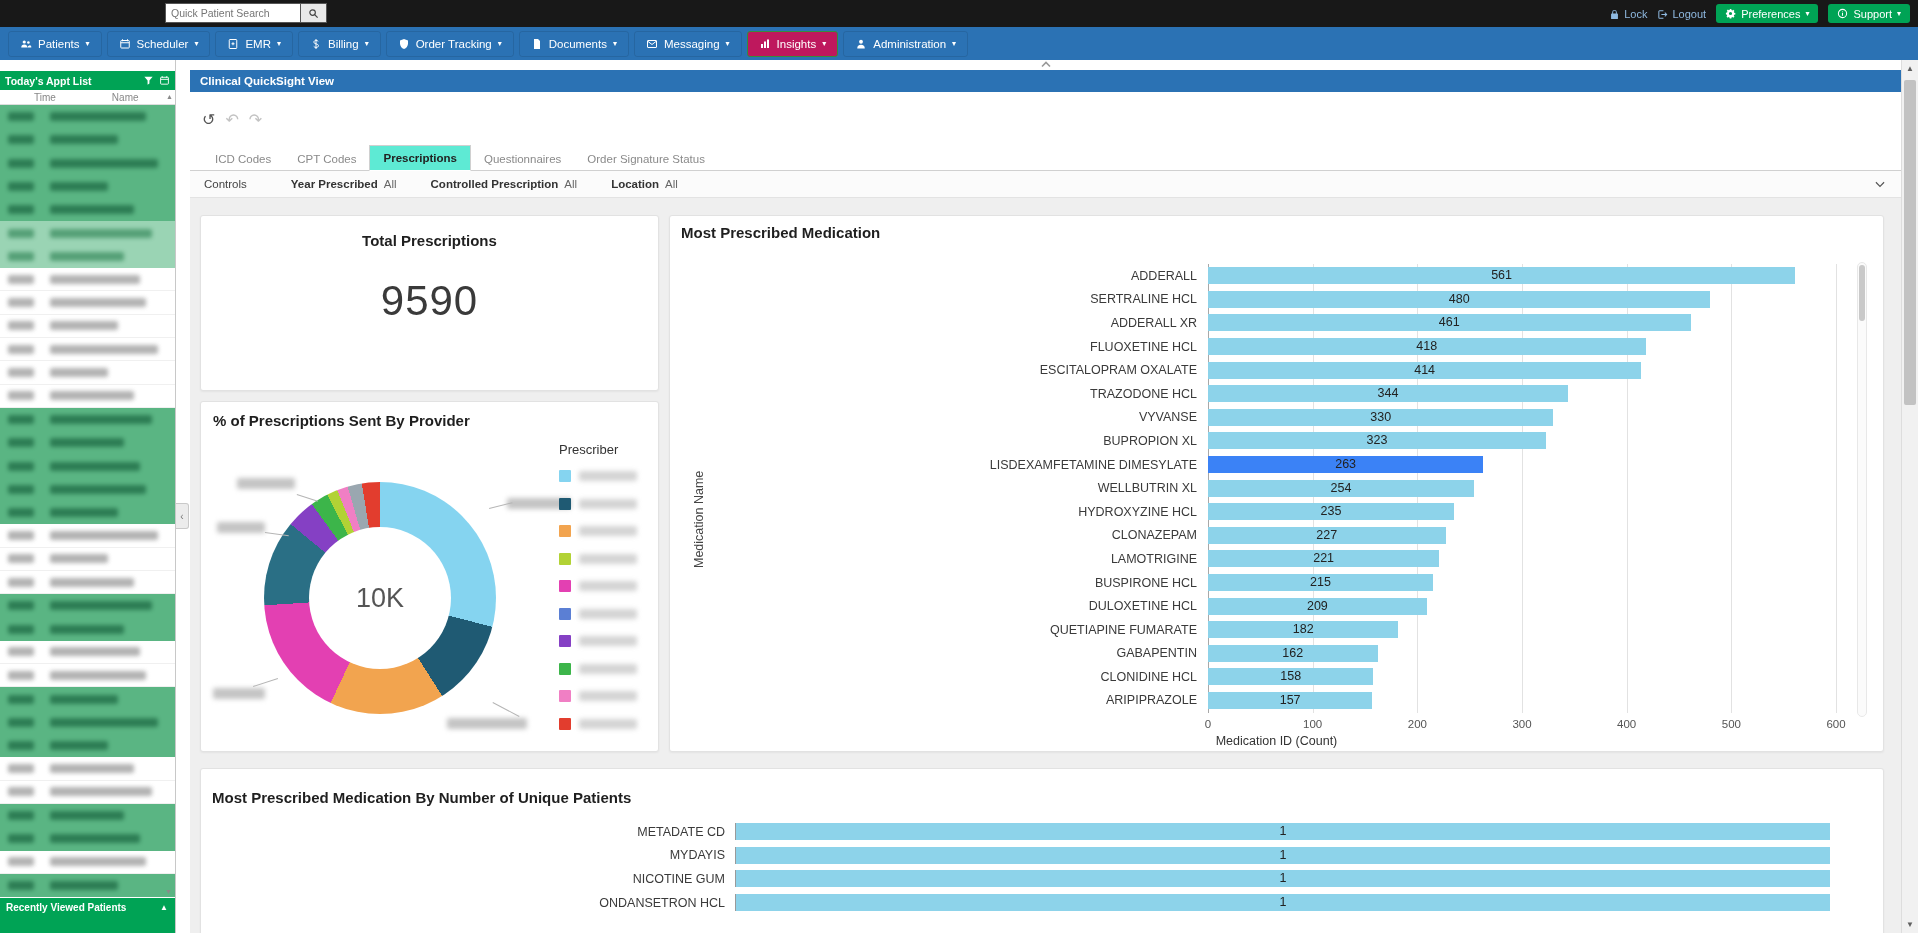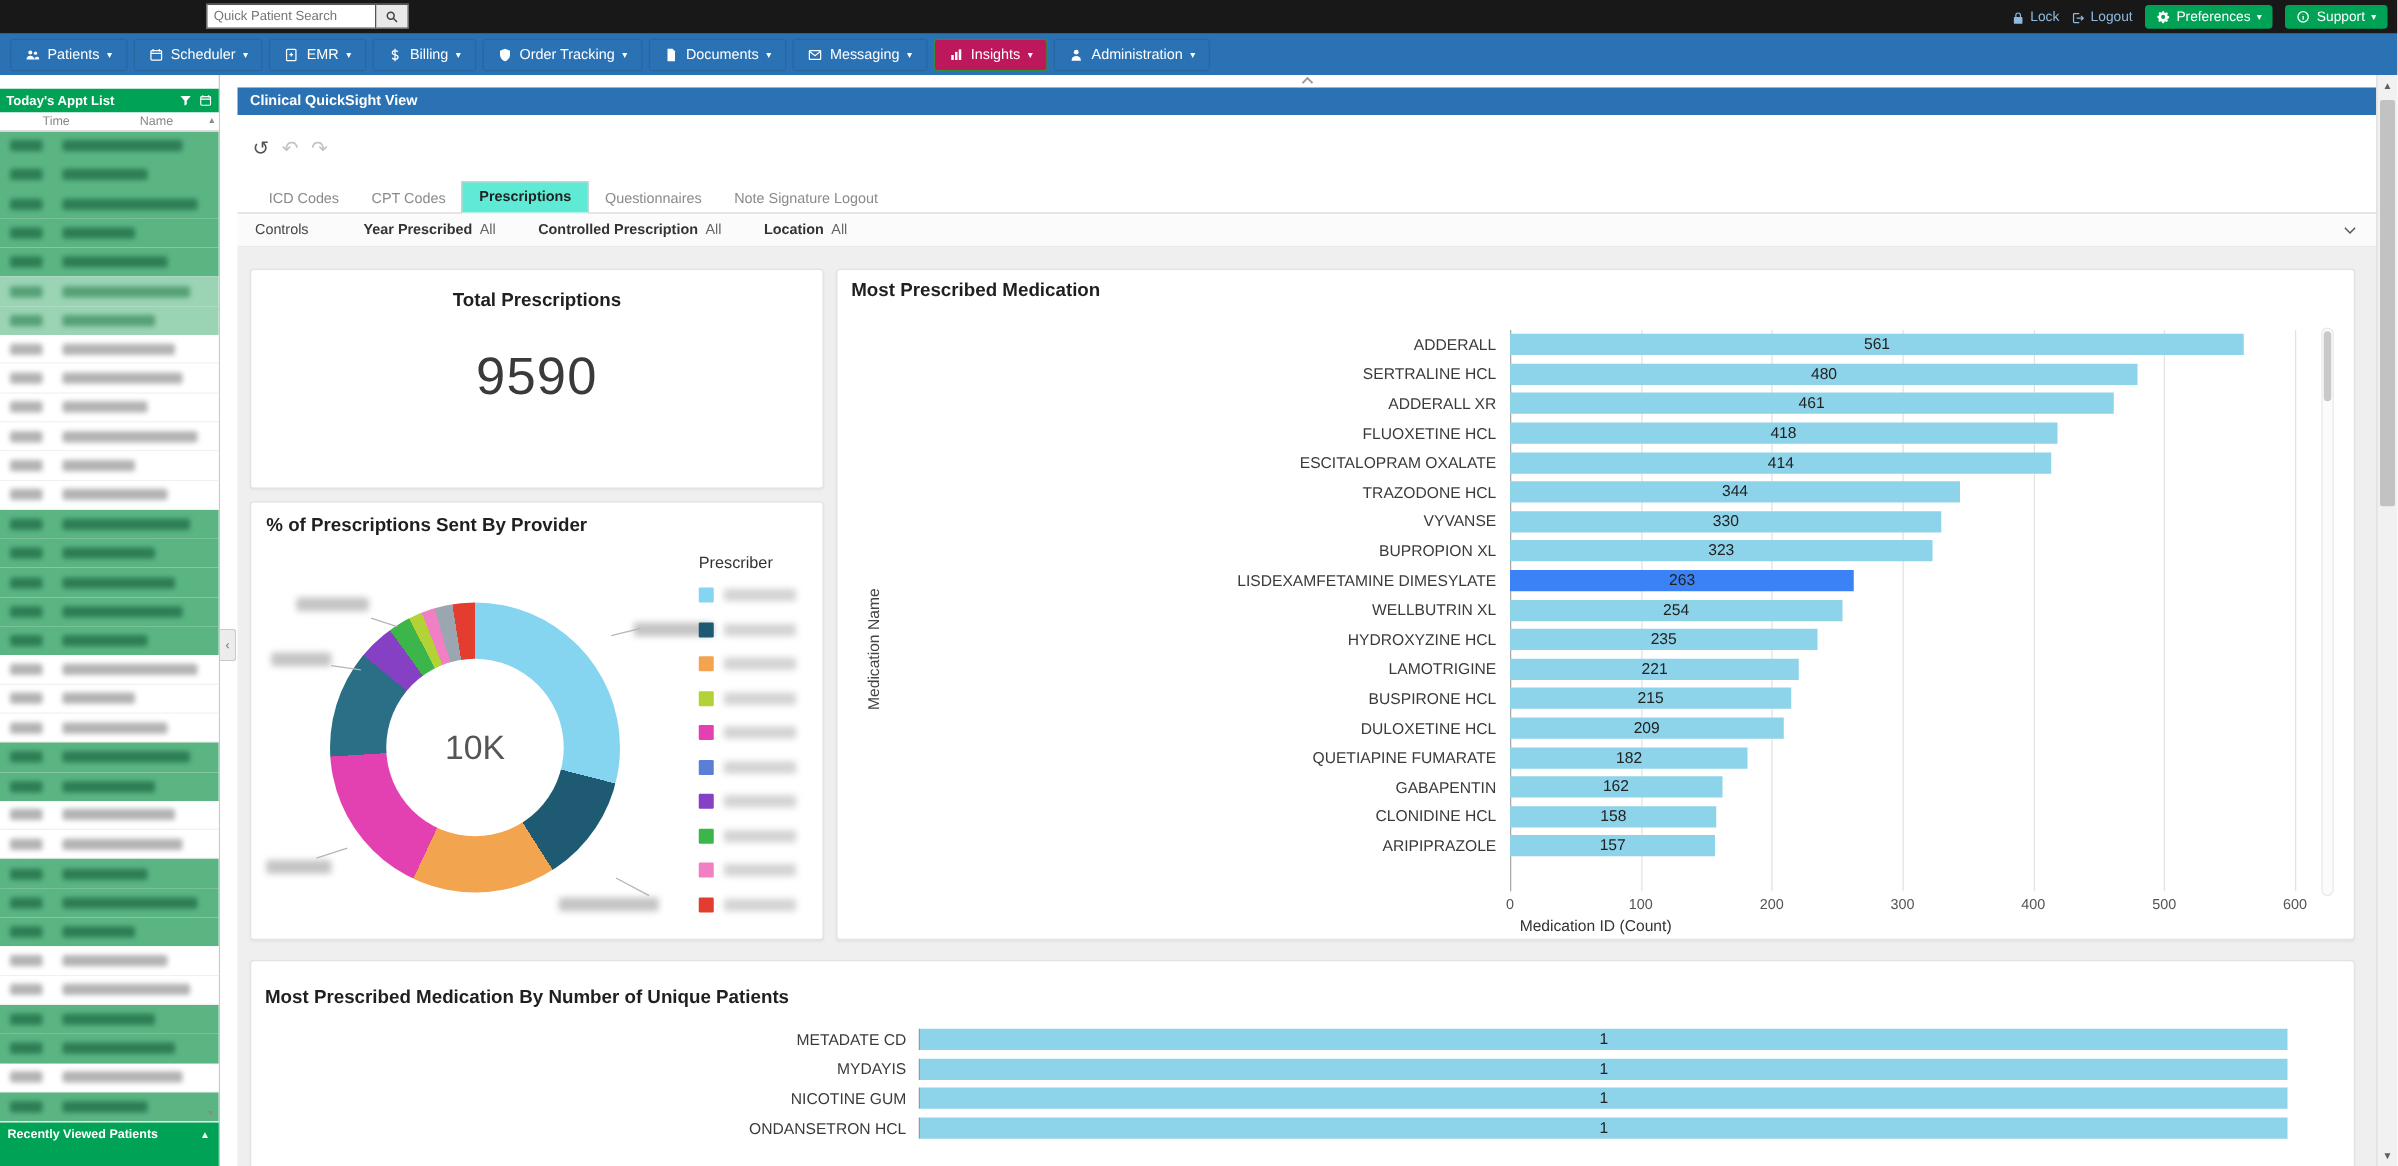--- a/index.html
+++ b/index.html
@@ -468,21 +468,21 @@
       <span class="tool">↺</span>
       <span class="tool dim">↶</span>
       <span class="tool dim">↷</span>
     </div>
 
     <div class="tabs" id="tabs">
         <div class="tab">ICD Codes</div>
         <div class="tab">CPT Codes</div>
         <div class="tab active">Prescriptions</div>
         <div class="tab">Questionnaires</div>
-        <div class="tab">Note Signature Logout</div>
+        <div class="tab">Order Signature Status</div>
       </div>
 
     <div class="controls">
       <span class="controls-label">Controls</span>
       <div class="filters" id="filters">
           <span class="filter">
             <span class="fname">Year Prescribed</span>
             <span class="fval">All</span>
           </span>
           <span class="filter">
@@ -663,20 +663,28 @@
                 <div class="hbar" style="width: 42.3333%; background: rgb(141, 211, 234);">
                   <span class="hval">254</span>
                 </div>
               </div>
             </div>
             <div class="hrow">
               <div class="hlbl">HYDROXYZINE HCL</div>
               <div class="htrack">
                 <div class="hbar" style="width: 39.1667%; background: rgb(141, 211, 234);">
                   <span class="hval">235</span>
+                </div>
+              </div>
+            </div>
+            <div class="hrow">
+              <div class="hlbl">CLONAZEPAM</div>
+              <div class="htrack">
+                <div class="hbar" style="width: 37.8333%; background: rgb(141, 211, 234);">
+                  <span class="hval">227</span>
                 </div>
               </div>
             </div>
             <div class="hrow">
               <div class="hlbl">LAMOTRIGINE</div>
               <div class="htrack">
                 <div class="hbar" style="width: 36.8333%; background: rgb(141, 211, 234);">
                   <span class="hval">221</span>
                 </div>
               </div>

